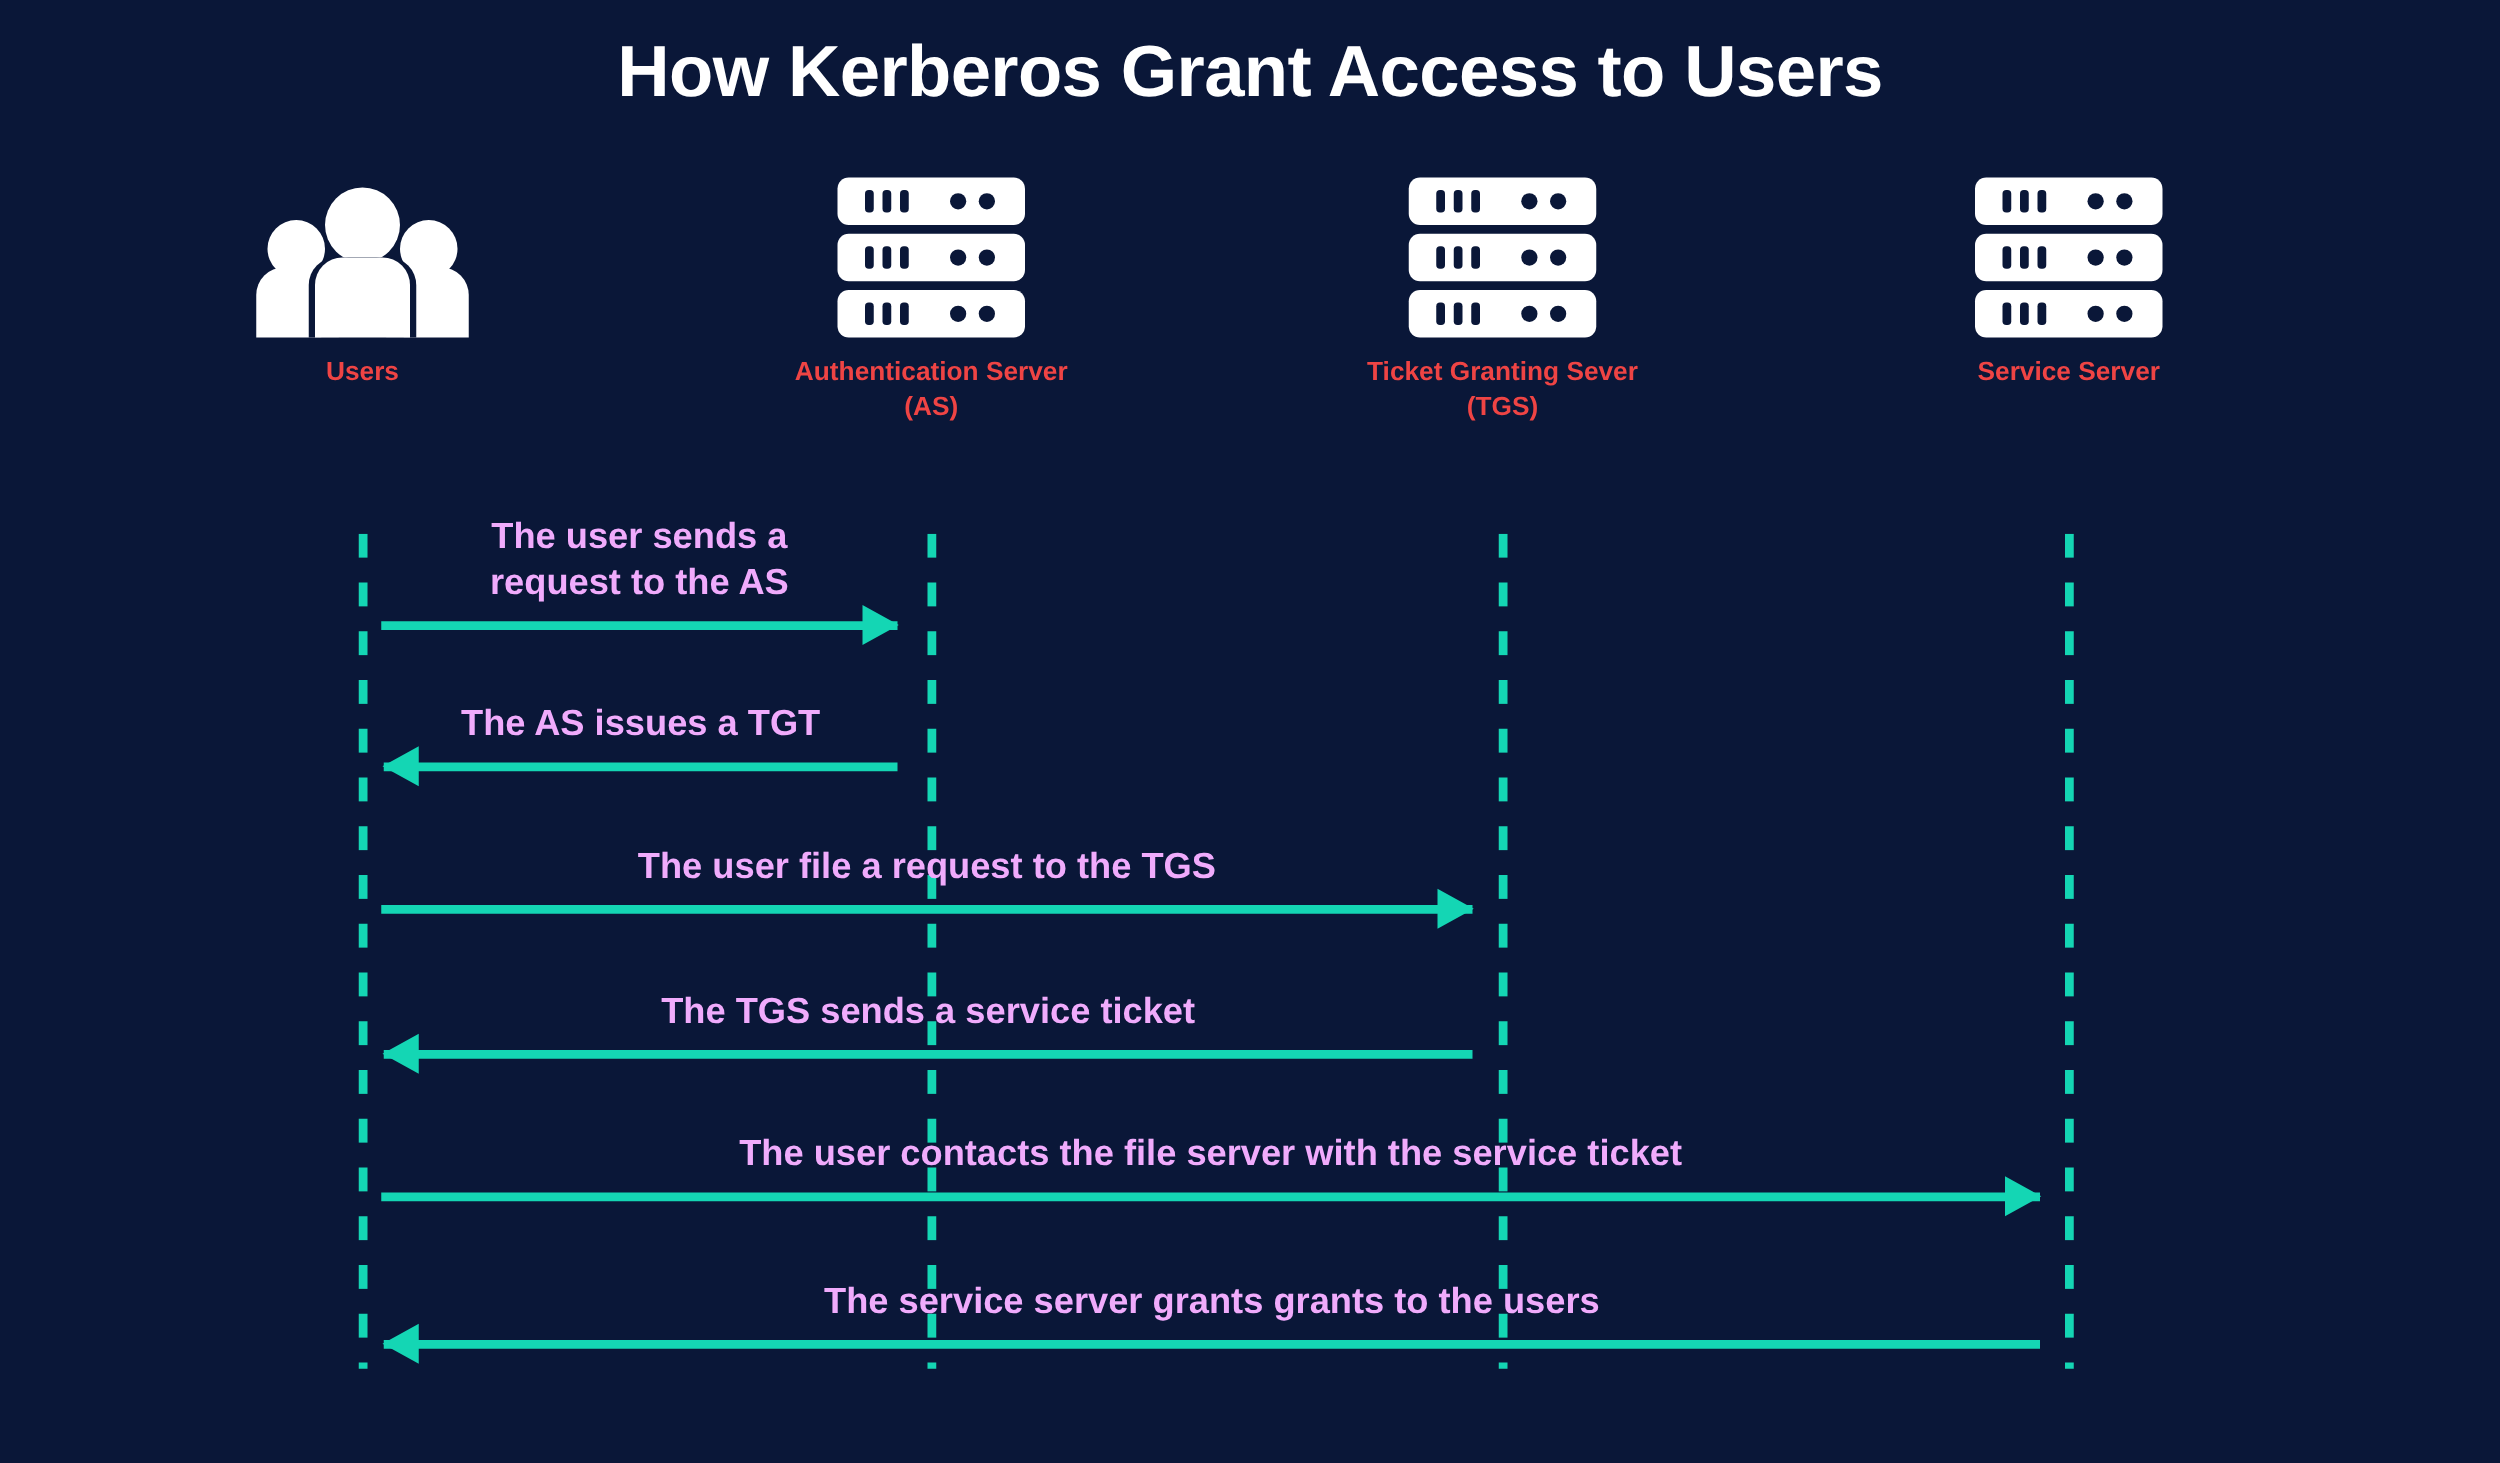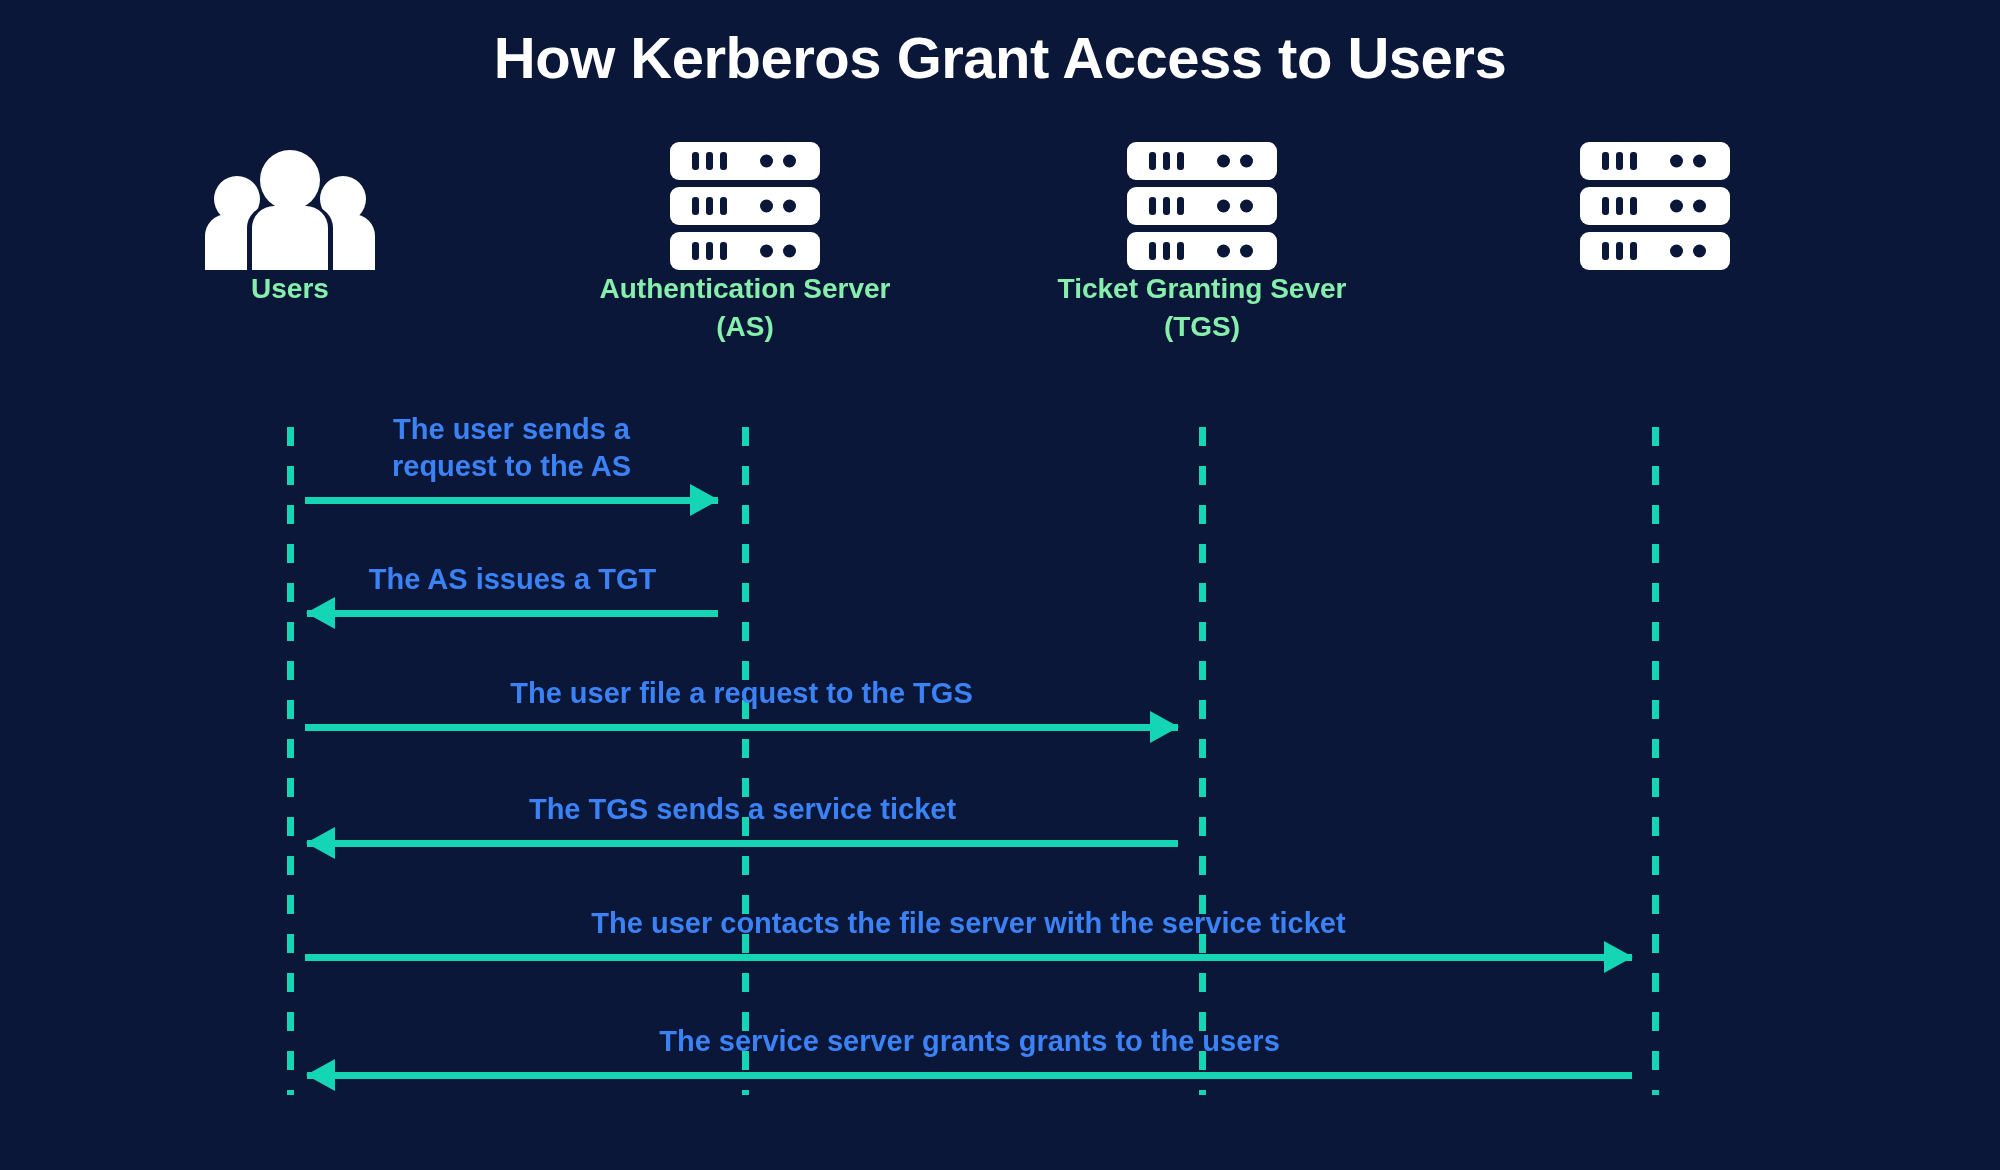--- a/index.html
+++ b/index.html
@@ -43,22 +43,23 @@
     margin-left: -180px;
     text-align: center;
   }
   .actor-icon {
     height: 130px;
     display: flex;
     align-items: flex-end;
     justify-content: center;
   }
   .actor-label {
-    color: #86efac;
-    font-size: 28px;
+    margin-top: 14px;
+    color: #ef4444;
+    font-size: 21px;
     font-weight: bold;
     line-height: 1.35;
     white-space: pre-line;
   }
 
   
   .server-icon {
     width: 150px;
     height: 128px;
     display: flex;
@@ -146,21 +147,21 @@
   
   .message {
     position: absolute;
     height: 0;
   }
   .msg-label {
     position: absolute;
     bottom: 14px;
     width: 100%;
     text-align: center;
-    color: #3b82f6;
+    color: #f0abfc;
     font-size: 29px;
     font-weight: bold;
     line-height: 1.3;
     white-space: pre-line;
   }
   .msg-line {
     position: absolute;
     left: 0;
     top: 0;
     height: 7px;
@@ -323,20 +324,21 @@
                 <div class="server-bar"></div>
                 <div class="server-bar"></div>
               </div>
               <div class="server-dots">
                 <div class="server-dot"></div>
                 <div class="server-dot"></div>
               </div>
             </div>
           </div>
         </div>
+        <div class="actor-label">Service Server</div>
       </div>
     </div>
   <div id="lifelines-layer">
       <div class="lifeline" style="left: 290px; top: 427px; height: 668px;"></div>
       <div class="lifeline" style="left: 745px; top: 427px; height: 668px;"></div>
       <div class="lifeline" style="left: 1202px; top: 427px; height: 668px;"></div>
       <div class="lifeline" style="left: 1655px; top: 427px; height: 668px;"></div>
     </div>
   <div id="messages-layer">
       <div class="message" style="left: 305px; top: 500px; width: 413px;">

